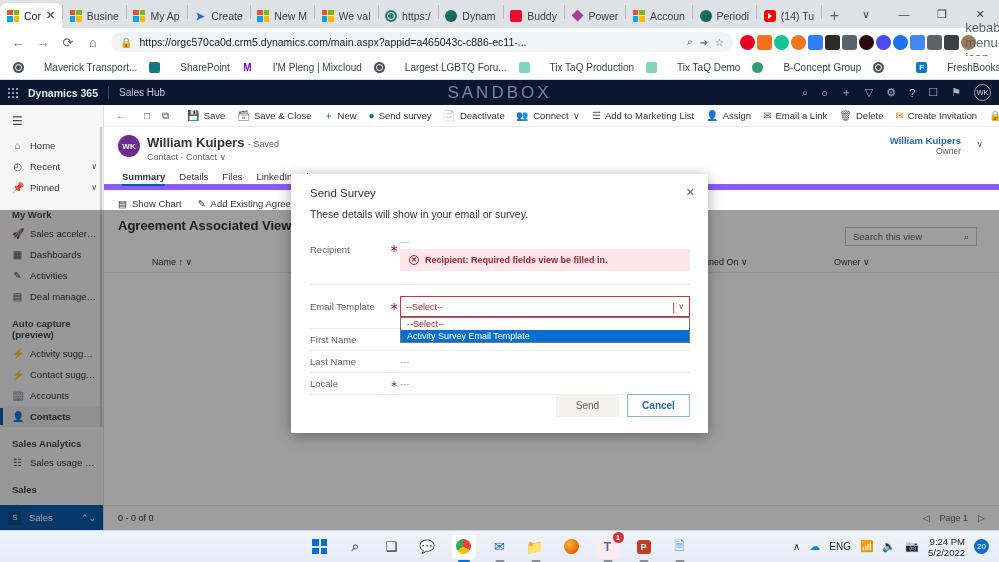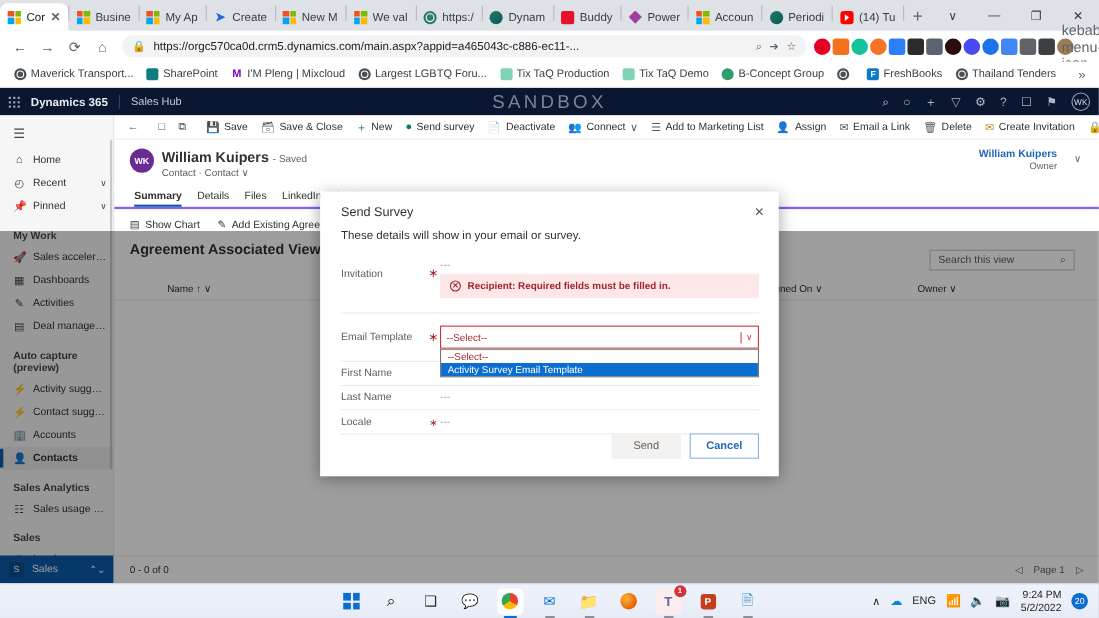--- a/index.html
+++ b/index.html
@@ -63,21 +63,21 @@
   .omnibox .url { flex: 1 1 auto; white-space: nowrap; overflow: hidden; color: #202124; }
   .omnibox .ic { color: #5f6368; font-size: 10px; flex: 0 0 auto; }
   .ext-row { display: flex; align-items: center; gap: 2px; flex: 0 0 auto; }
   .ext { width: 15px; height: 15px; border-radius: 50%; flex: 0 0 auto; }
 
   .bookmark-bar {
     position: absolute; top: 56px; left: 0; width: 999px; height: 24px;
     background: #fff; display: flex; align-items: center; padding: 0 8px; gap: 2px;
     border-bottom: 1px solid #dadce0;
   }
-  .bm { display: flex; align-items: center; gap: 4px; padding: 2px 5px; font-size: 10px; color: #3c4043; white-space: nowrap; }
+  .bm { display: flex; align-items: center; gap: 20px; padding: 2px 5px; font-size: 10px; color: #3c4043; white-space: nowrap; }
   .bm .bmi { width: 11px; height: 11px; flex: 0 0 auto; border-radius: 2px; position: relative; }
   .bmi.globe { border-radius: 50%; background: #4a5056; }
   .bmi.globe::after { content:""; position:absolute; inset:2px; border:1px solid #fff; border-radius:50%; }
   .bmi.sp { background: #0f7d7b; border-radius: 2px; }
   .bmi.mix { background: #fff; color: #7a00cc; font-weight: 700; font-size: 10px; line-height: 11px; text-align: center; }
   .bmi.tix { background: #7fd4b8; border-radius: 2px; }
   .bmi.bc { background: #2f9e6e; border-radius: 50%; }
   .bmi.fb { background: #0b7ac9; border-radius: 2px; color:#fff; font-size:8px; text-align:center; line-height:11px; font-weight:700;}
   .bm-more { margin-left: auto; color: #5f6368; font-size: 12px; padding-right: 4px; }
 
@@ -146,21 +146,21 @@
     background: #6b2c91; color: #fff; font-size: 8px; display: flex; align-items: center; justify-content: center; font-weight: 600;
   }
   .rh-name { position: absolute; left: 43px; top: 8px; font-size: 13px; font-weight: 600; color: #323130; }
   .rh-saved { font-size: 9px; font-weight: 400; color: #605e5c; }
   .rh-sub { position: absolute; left: 43px; top: 25px; font-size: 9px; color: #605e5c; }
   .rh-owner { position: absolute; right: 38px; top: 8px; text-align: right; }
   .rh-owner .on { font-size: 9.5px; color: #2266b8; font-weight: 600; }
   .rh-owner .ol { font-size: 8.5px; color: #605e5c; }
   .rh-owner-chev { position: absolute; right: 16px; top: 12px; color: #605e5c; font-size: 9px; }
 
-  .tabs-row { position: absolute; top: 63px; left: 104px; width: 895px; height: 22px; background: #fff; display: flex; align-items: center; gap: 14px; padding: 0 18px; font-size: 9.5px; color: #323130; border-bottom: 2px solid #8b5cf6; }
+  .tabs-row { position: absolute; top: 63px; left: 104px; width: 895px; height: 22px; background: #fff; display: flex; align-items: center; gap: 14px; padding: 0 18px; font-size: 9.5px; color: #323130; border-bottom: 6px solid #8b5cf6; }
   .tabs-row .t.sel { font-weight: 600; position: relative; }
   .tabs-row .t.sel::after { content: ""; position: absolute; left: 0; right: 0; bottom: -4px; height: 2px; background: #0b5cab; }
 
   .grid-area { position: absolute; top: 86px; left: 104px; width: 895px; height: 314px; background: #fff; }
   .grid-cmds { display: flex; align-items: center; gap: 16px; padding: 7px 0 0 14px; font-size: 9.5px; color: #323130; }
   .grid-cmds .gc { display: flex; align-items: center; gap: 5px; }
   .view-title { padding: 9px 0 0 14px; font-size: 13px; font-weight: 600; color: #323130; display: flex; align-items: center; gap: 7px; }
   .view-title .chev { font-size: 9px; font-weight: 400; }
   .grid-search {
     position: absolute; right: 22px; top: 36px; width: 132px; height: 19px;
@@ -646,27 +646,27 @@
   </div>
 
   <div class="dialog">
     <div class="dlg-title">Send Survey</div>
     <div class="dlg-close">✕</div>
     <div class="dlg-sub">These details will show in your email or survey.</div>
 
     <div class="dlg-form">
 
       <div class="frow" style="align-items:flex-start">
-        <div class="flabel" style="padding-top:14px">Invitation</div>
+        <div class="flabel" style="padding-top:14px">Recipient</div>
         <div class="freq" style="padding-top:12px">∗</div>
         <div style="flex:1 1 auto;padding:4px 0 6px 0">
           <div class="fval dots" style="padding:2px 0 0 0">---</div>
           <div class="err-banner">
             <span class="err-ic">✕</span>
-            <span>Recipient: Required fields must be filled in.</span>
+            <span>Recipient: Required fields view be filled in.</span>
           </div>
         </div>
       </div>
 
       <div class="frow" style="align-items:center;height:44px">
         <div class="flabel" style="padding-top:0">Email Template</div>
         <div class="freq" style="padding-top:0">∗</div>
         <div style="flex:1 1 auto;position:relative">
           <div class="select-box">
             <span>--Select--</span>

